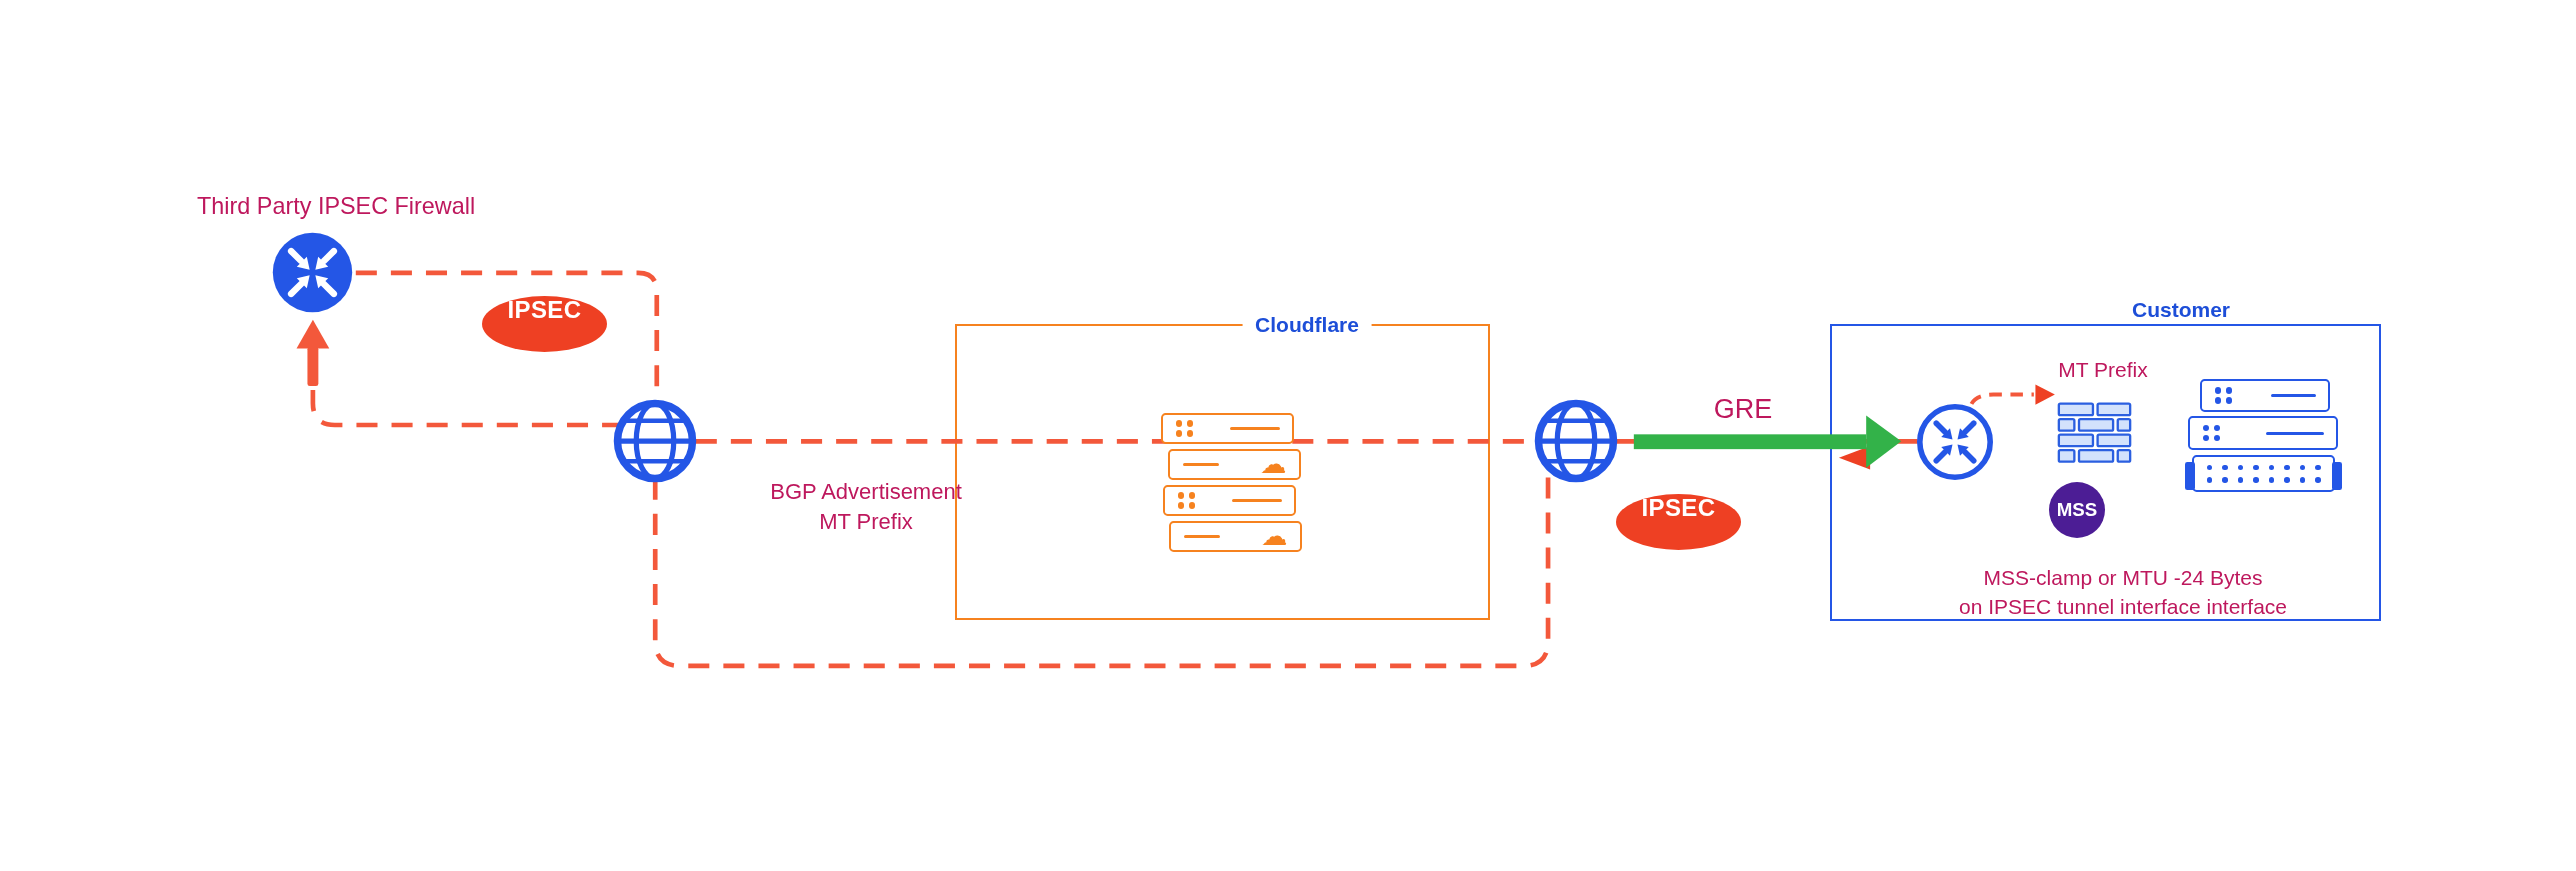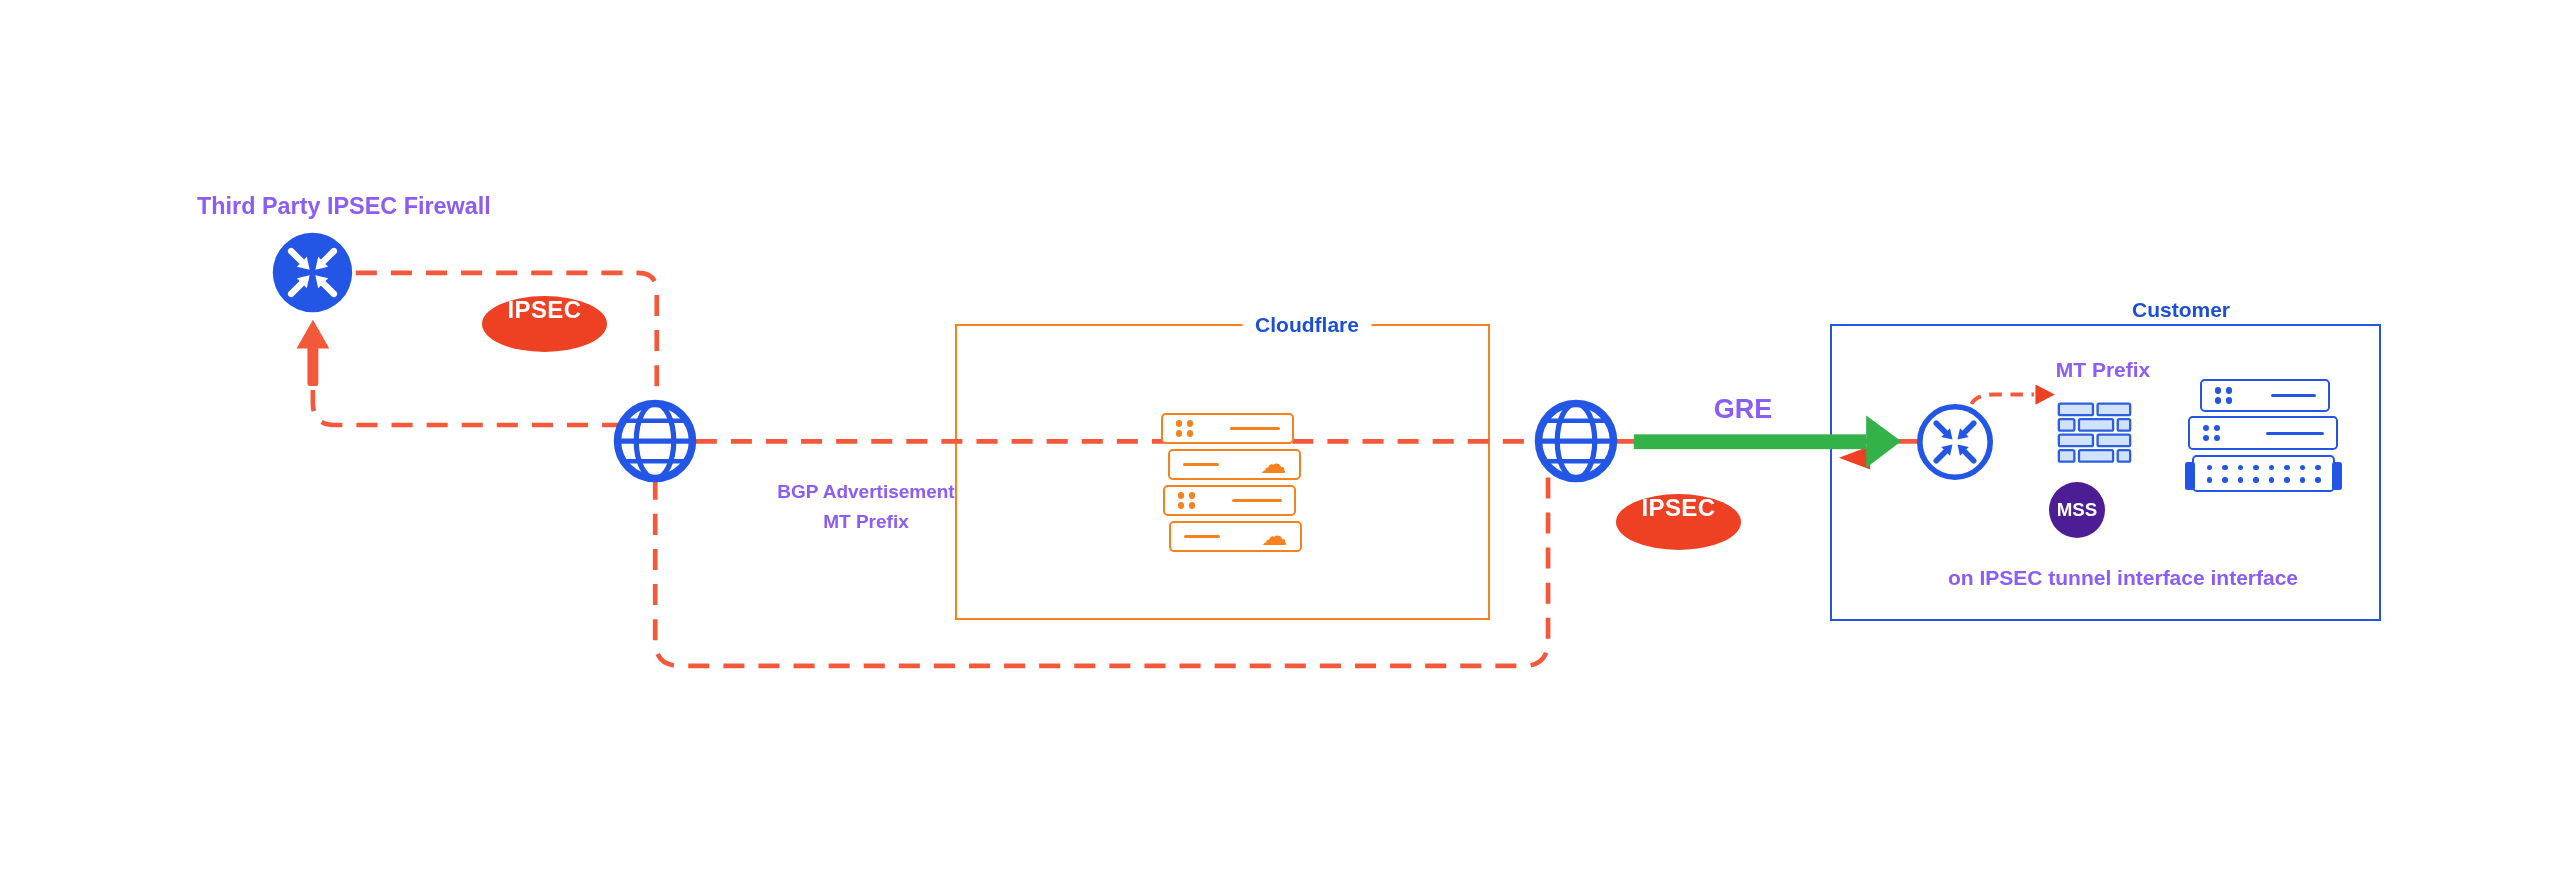--- a/index.html
+++ b/index.html
@@ -4,21 +4,21 @@
 <style>
   html,body{margin:0;padding:0;background:#fff;}
   .canvas{
     position:relative;width:2576px;height:871px;background:#fff;
     font-family:"Liberation Sans",sans-serif;overflow:hidden;
   }
   .abs{position:absolute;}
   .group-box{position:absolute;box-sizing:border-box;background:transparent;}
   .group-box.cf{border:2.3px solid #f6821f;}
   .group-box.cust{border:2.3px solid #2456e6;}
-  .lbl{position:absolute;font-weight:bold;color:#8b5cf6;white-space:nowrap;}
+  .lbl{position:absolute;font-weight:normal;color:#be185d;white-space:nowrap;}
   .boxlabel{position:absolute;transform:translateX(-50%);background:#fff;padding:0 12.5px;
     font-weight:bold;font-size:21px;color:#1d4ed8;white-space:nowrap;line-height:28px;}
   .oval{position:absolute;width:125px;height:56px;background:#ee4023;border-radius:50%;
     display:flex;align-items:flex-start;justify-content:center;color:#fff;font-weight:bold;
     font-size:24px;letter-spacing:0.4px;}
   .mss{position:absolute;width:56px;height:56px;background:#4c1d95;border-radius:50%;
     display:flex;align-items:center;justify-content:center;color:#fff;font-weight:bold;font-size:18.7px;}
   .server{position:absolute;display:flex;align-items:center;gap:9.4px;padding:0 12.5px;
     border-radius:4.7px;background:#fff;box-sizing:border-box;}
   .server.orange{border:2.3px solid #f6821f;color:#f6821f;}
@@ -231,27 +231,28 @@
         <i></i>
     </span>
     <span class="ear right"></span>
   </div>
 
   <div class="lbl" style="left:197px;top:193px;font-size:23.4px">Third Party IPSEC Firewall</div>
 
   <div class="boxlabel" style="left:1307px;top:311px">Cloudflare</div>
   <div class="boxlabel" style="left:2181px;top:296px">Customer</div>
 
-  <div class="lbl center2" style="left:749px;top:477px;width:234px;font-size:19px;line-height:30px">
+  <div class="lbl center2" style="left:749px;top:477px;width:234px;font-size:22px;line-height:30px">
     <div>BGP Advertisement</div>
     <div>MT Prefix</div>
   </div>
 
   <div class="lbl" style="left:1743px;top:394px;font-size:27px;transform:translateX(-50%)">GRE</div>
 
   <div class="lbl" style="left:2103px;top:358px;font-size:21px;transform:translateX(-50%)">MT Prefix</div>
 
   <div class="lbl center2" style="left:2123px;top:563px;font-size:21px;line-height:29px;transform:translateX(-50%)">
+    <div>MSS-clamp or MTU -24 Bytes</div>
     <div>on IPSEC tunnel interface interface</div>
   </div>
 
 </div>
 
 
 </body></html>

